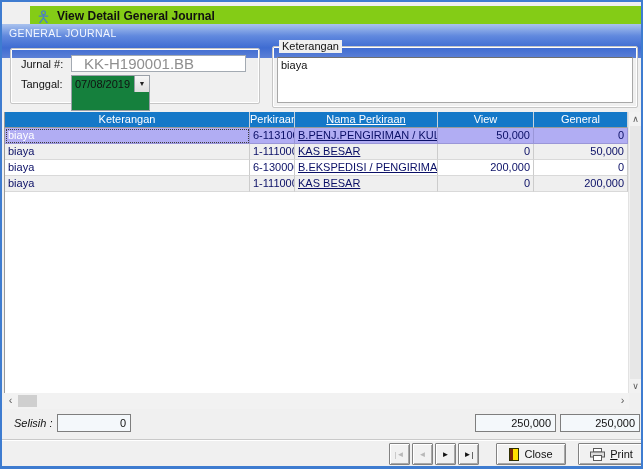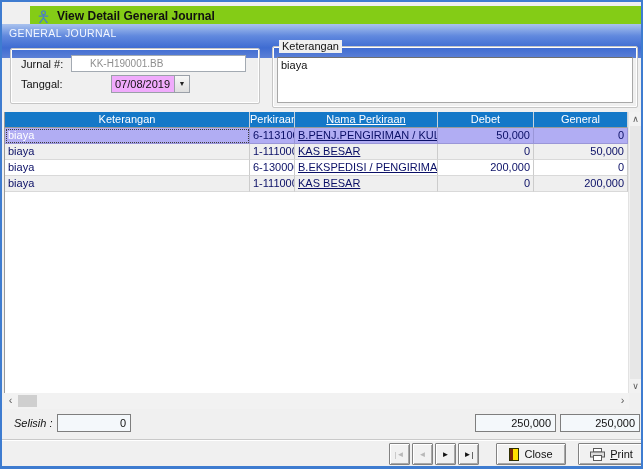--- a/index.html
+++ b/index.html
@@ -20,22 +20,22 @@
     background:linear-gradient(180deg,#aac3ee 0%,#6189de 35%,#3f6cd2 70%,#5c80d6 100%);
     color:#f2f6ff;font-size:10.5px;line-height:18px;padding-left:7px;letter-spacing:.4px;
   }
   
   .groupbox{position:absolute;border:1px solid #c6c6c6;box-shadow:inset 0 0 0 1px #ffffff;border-radius:2px;}
   .gb1{left:8px;top:46px;width:250px;height:56px;}
   .gb2{left:270px;top:44px;width:366px;height:62px;}
   .legend{position:absolute;left:6px;top:-7px;background:#f0f0f0;padding:0 3px;font-size:11px;color:#111;line-height:13px;}
   .flabel{position:absolute;font-size:11px;color:#111;white-space:nowrap;}
   .sunken{background:#ffffff;border:1px solid #a3aab2;}
-  .jurnal-input{position:absolute;left:60px;top:6px;width:175px;height:17px;font-size:10px;color:#8f8f8f;line-height:15px;padding-left:18px;white-space:nowrap;}
-  .combo{position:absolute;left:60px;top:26px;width:79px;height:18px;background:#f0abfc;border:1px solid #9aa0a8;margin-left:40px;}
+  .jurnal-input{position:absolute;left:60px;top:6px;width:175px;height:17px;font-size:15px;color:#8f8f8f;line-height:15px;padding-left:12px;white-space:nowrap;}
+  .combo{position:absolute;left:60px;top:26px;width:79px;height:36px;background:#15803d;border:1px solid #9aa0a8;}
   .combo-val{position:absolute;left:3px;top:1px;font-size:11px;color:#111;line-height:14px;}
   .combo-btn{position:absolute;right:0;top:0;width:15px;height:16px;background:linear-gradient(#f7f7f7,#dedede);border-left:1px solid #9aa0a8;text-align:center;font-size:7px;color:#222;line-height:16px;}
   .memo{position:absolute;left:4px;top:10px;width:356px;height:46px;background:#fff;border:1px solid #a8a8a8;border-top-color:#6f6f6f;font-size:11px;color:#111;padding:1px 3px;}
   
   .tableWrap{position:absolute;left:2px;top:110px;width:637px;height:281px;background:#ffffff;border-left:1px solid #9a9a9a;}
   .thead{position:absolute;left:0;top:0;width:624px;height:16px;display:flex;}
   .th{background:#1478c8;color:#ffffff;font-size:11px;line-height:15px;text-align:center;border-right:1px solid #c9d4dd;border-bottom:1px solid #9a9a9a;overflow:hidden;white-space:nowrap;}
   .trow{position:absolute;left:0;width:624px;height:16px;display:flex;}
   .c{font-size:11px;line-height:15px;color:#0a0f66;border-right:1px solid #cccccc;border-bottom:1px solid #d9d9d9;overflow:hidden;white-space:nowrap;padding:0 3px;}
   .c0{width:245px;}.c1{width:45px;}.c2{width:143px;text-decoration:underline;}.c3{width:96px;text-align:right;}.c4{width:94px;text-align:right;}
@@ -103,21 +103,21 @@
   <div class="groupbox gb2">
     <span class="legend">Keterangan</span>
     <div class="memo">biaya</div>
   </div>
 
   <div class="tableWrap">
     <div class="thead">
       <div class="th c0">Keterangan</div>
       <div class="th c1">Perkiraan</div>
       <div class="th c2">Nama Perkiraan</div>
-      <div class="th c3">Debet</div>
+      <div class="th c3">View</div>
       <div class="th c4">General</div>
     </div>
 
     <div class="trow rowSel" style="top:16px;">
       <div class="c c0 focus-cell">biaya</div>
       <div class="c c1">6-1131001</div>
       <div class="c c2">B.PENJ.PENGIRIMAN / KULI</div>
       <div class="c c3">50,000</div>
       <div class="c c4">0</div>
     </div>

